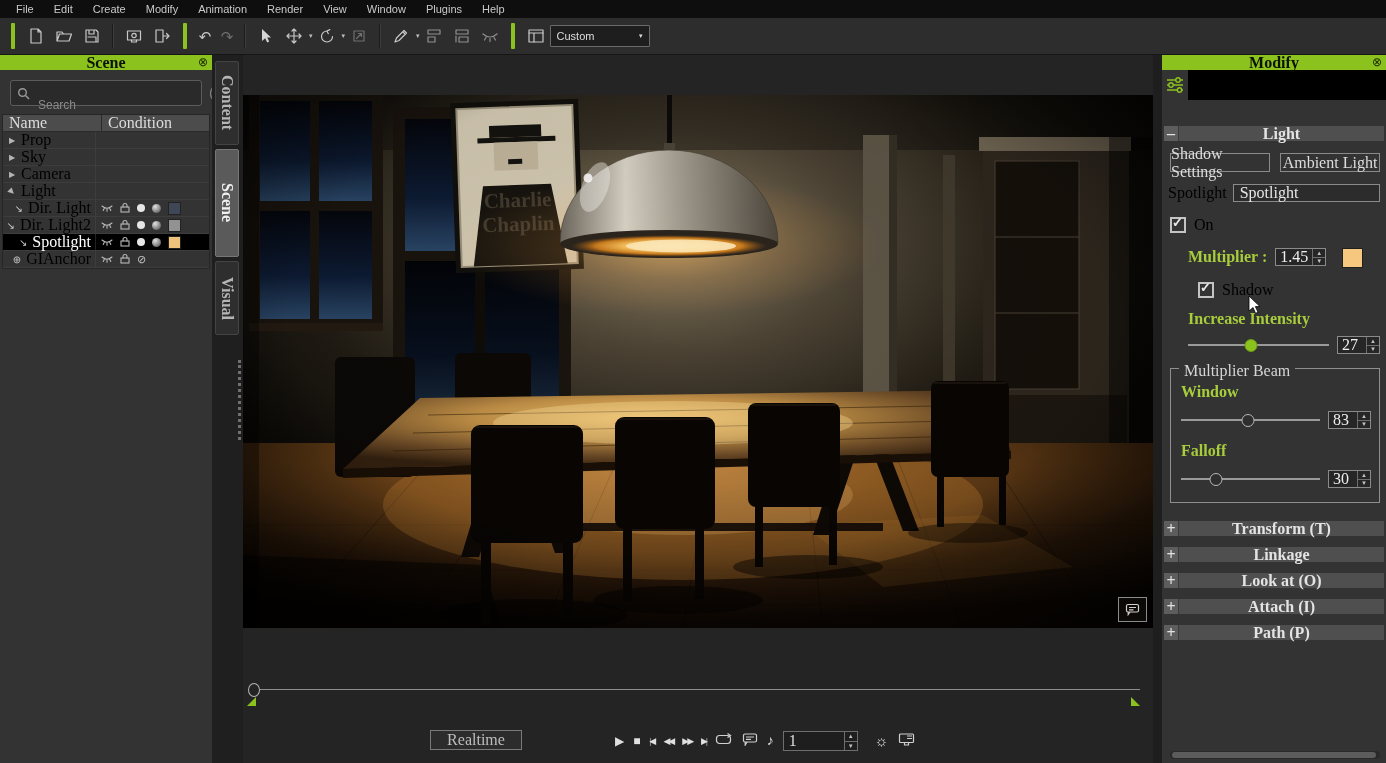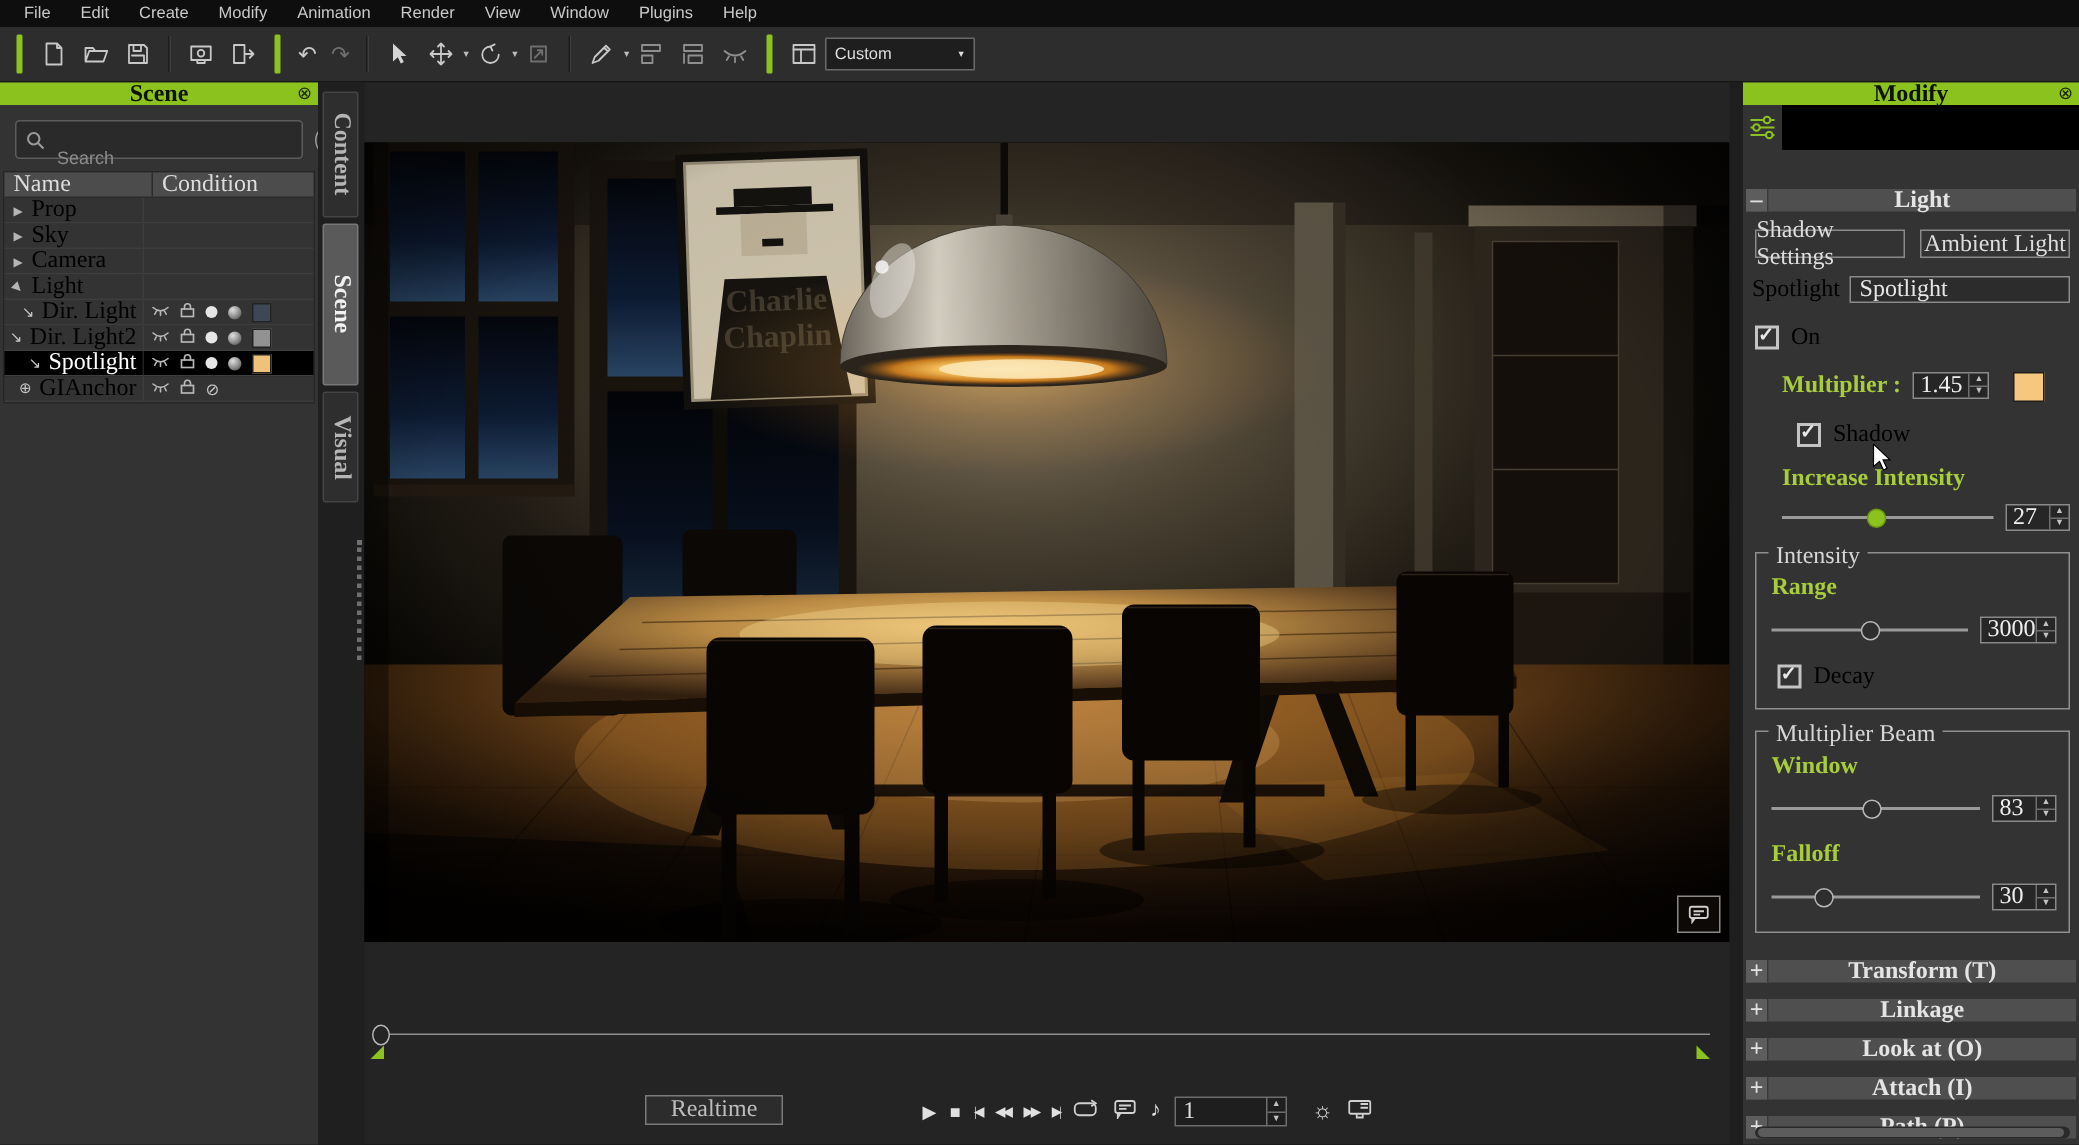--- a/index.html
+++ b/index.html
@@ -706,41 +706,20 @@
       </div>
       <div class="numbox">
         <span class="nv" style="width:24px">27</span>
         <span class="spin">
           <span>▲</span>
           <span>▼</span>
         </span>
       </div>
     </div>
 
-    <div class="group">
-      <span class="legend">Intensity</span>
-      <div class="greenlbl">Range</div>
-      <div class="sliderrow" style="margin-top:10px">
-        <div class="slider">
-          <div class="track"></div>
-          <div class="knob hollow" style="left: 50%;"></div>
-        </div>
-        <div class="numbox">
-          <span class="nv" style="width:32px">3000</span>
-          <span class="spin">
-            <span>▲</span>
-            <span>▼</span>
-          </span>
-        </div>
-      </div>
-      <div class="cbrow" style="margin:13px 0 2px 4px">
-        <span class="cb checked"></span>
-        <span>Decay</span>
-      </div>
-    </div>
 
     <div class="group">
       <span class="legend">Multiplier Beam</span>
       <div class="greenlbl">Window</div>
       <div class="sliderrow" style="margin-top:10px">
         <div class="slider">
           <div class="track"></div>
           <div class="knob hollow" style="left: 48%;"></div>
         </div>
         <div class="numbox">

